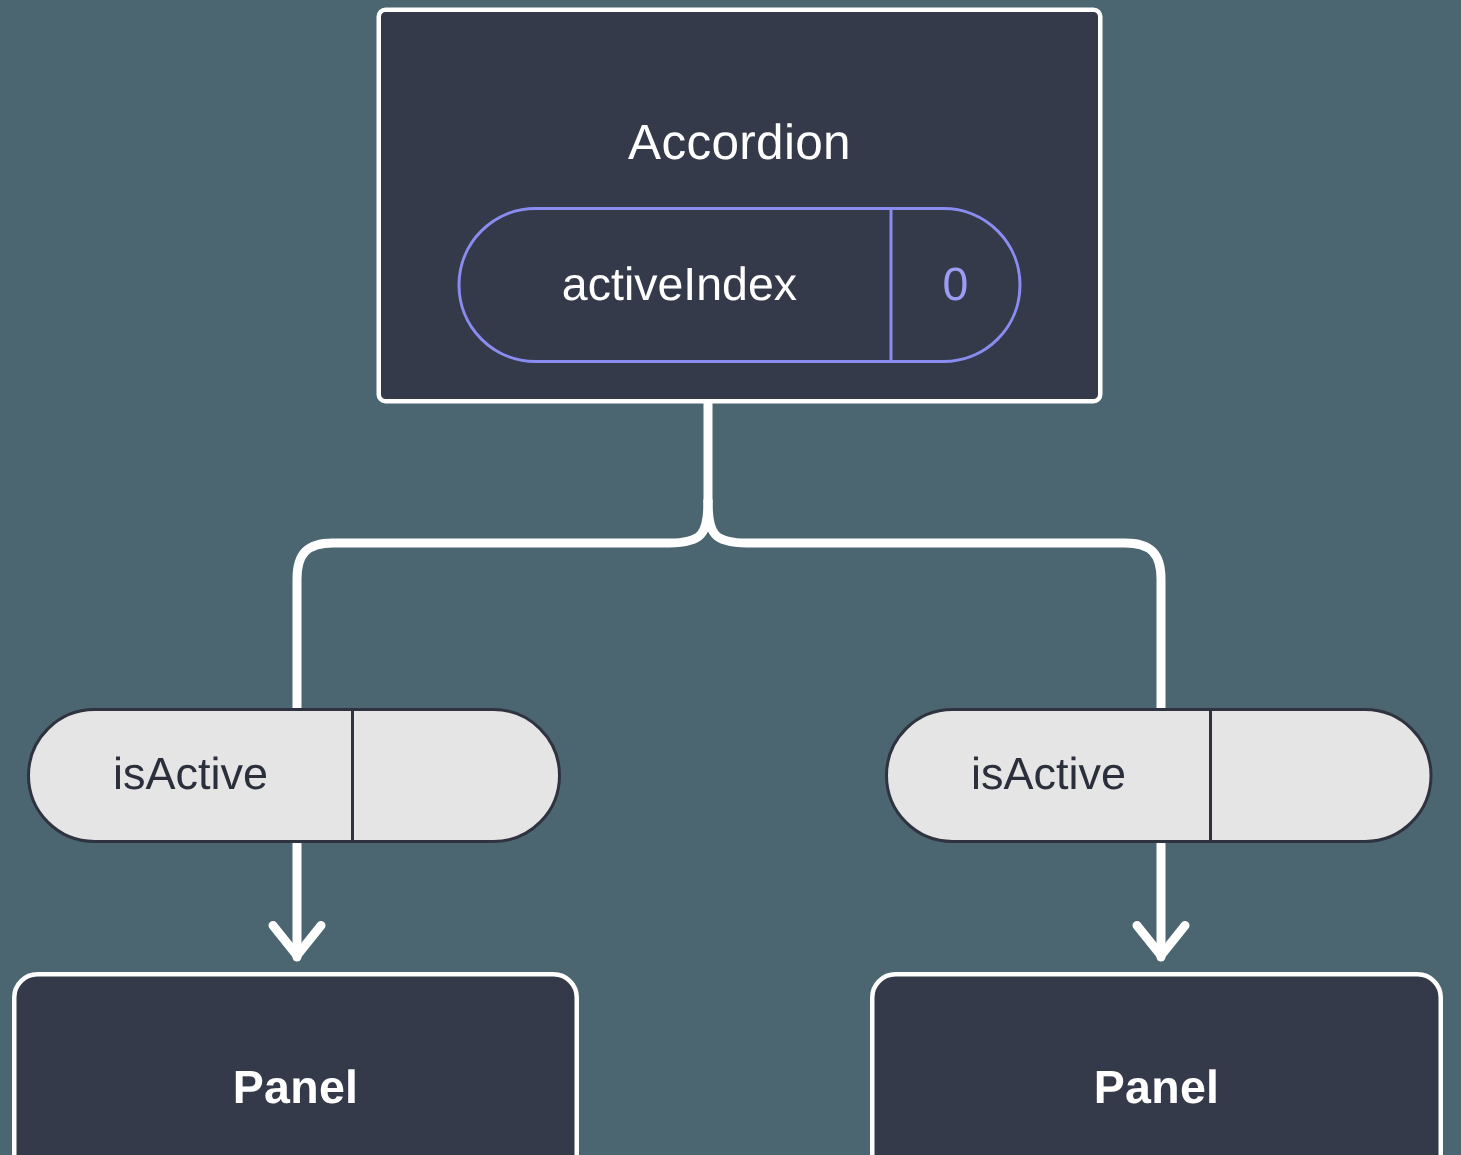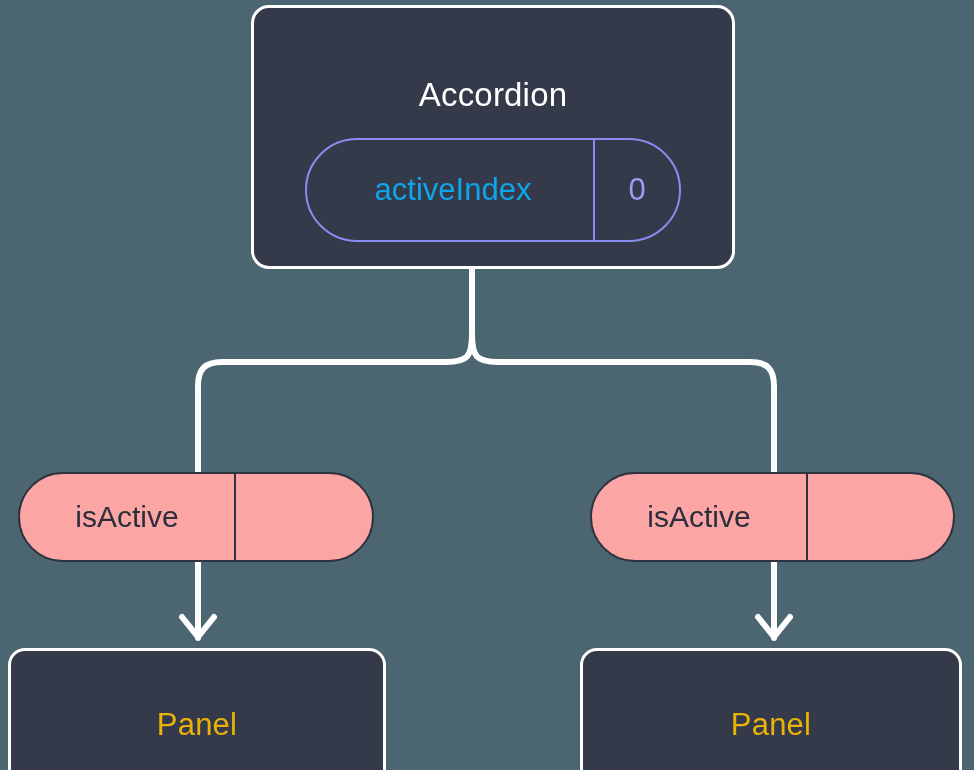--- a/index.html
+++ b/index.html
@@ -43,21 +43,21 @@
     border-radius: 16px;
     display: flex;
     align-items: center;
     justify-content: center;
   }
   .node-box.root {
     left: 251px;
     top: 5px;
     width: 484px;
     height: 264px;
-    border-radius: 18px;
+    border-radius: 6px;
     align-items: center;
     justify-content: center;
     flex-direction: column;
   }
   .root-title {
     width: 100%;
     text-align: center;
     color: #ffffff;
     font-size: 33px;
     font-weight: 400;
@@ -71,23 +71,23 @@
     margin-top: 24px;
   }
 
   .node-box.panel {
     height: 160px;
     border-radius: 17px;
   }
   .node-box.panel.left  { left: 8px;   top: 648px; width: 378px; }
   .node-box.panel.right { left: 580px; top: 648px; width: 382px; }
   .panel-label {
-    color: #eab308;
+    color: #ffffff;
     font-size: 31px;
-    font-weight: 400;
+    font-weight: 700;
     letter-spacing: 0.2px;
     margin-top: -6px;
     text-align: right;
   }
 
   
   .pill {
     box-sizing: border-box;
     display: flex;
     align-items: stretch;
@@ -105,35 +105,35 @@
   
   .pill.outlined {
     width: 376px;
     height: 104px;
     border: 2px solid #8a8cf0;
     background: transparent;
   }
   .pill.outlined .pill-key {
     flex: 0 0 280px;
     border-right: 2px solid #8a8cf0;
-    color: #0ea5e9;
+    color: #ffffff;
     font-size: 31px;
     padding-left: 6px;
   }
   .pill.outlined .pill-val {
     flex: 1 1 auto;
     color: #9b9df5;
     font-size: 31px;
   }
 
   
   .pill.filled {
     position: absolute;
     z-index: 2;
-    background: #fca5a5;
+    background: #e5e5e5;
     border: 2px solid #2f3340;
     height: 90px;
   }
   .pill.filled.left  { left: 18px;  top: 472px; width: 356px; }
   .pill.filled.right { left: 590px; top: 472px; width: 365px; }
   .pill.filled .pill-key {
     border-right: 2px solid #2f3340;
     color: #2b2f3c;
     font-size: 30px;
   }

